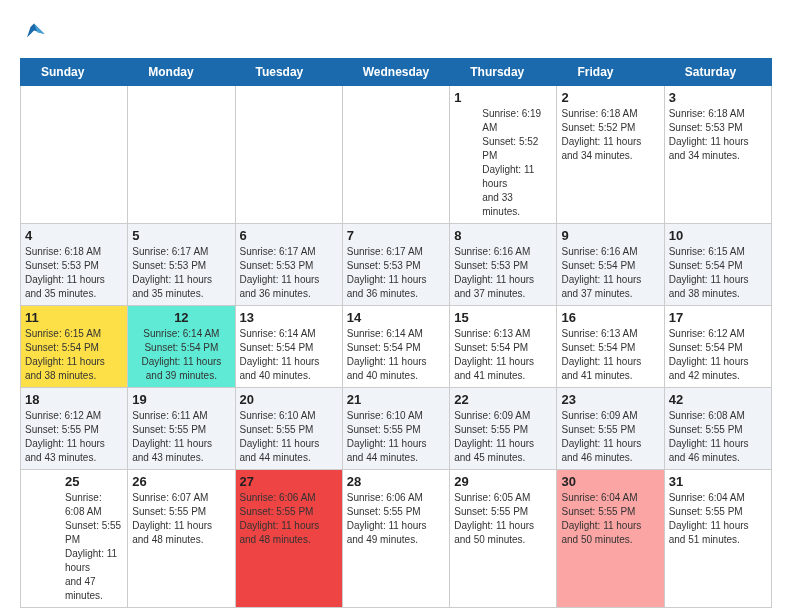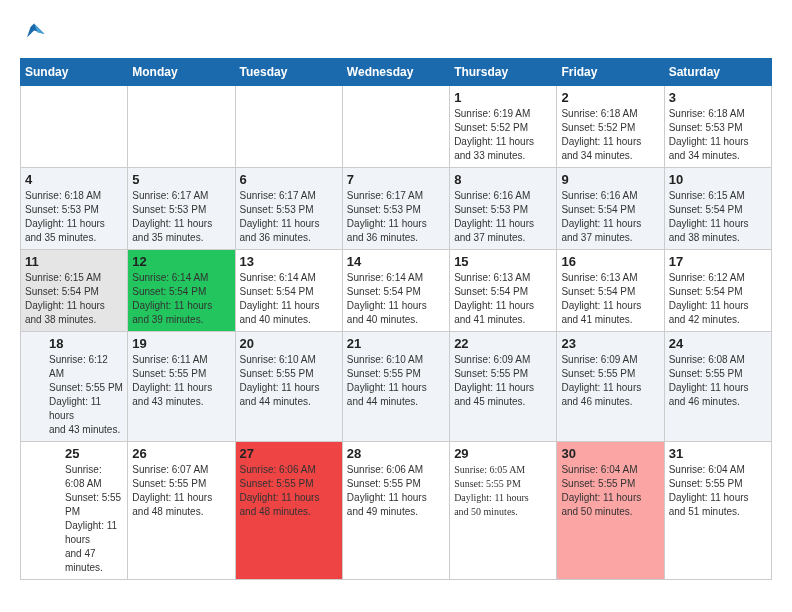--- a/index.html
+++ b/index.html
@@ -45,21 +45,21 @@
       color: #444;
     }
     .calendar {
       width: 100%;
       border-collapse: collapse;
       font-size: 11px;
     }
     .calendar th {
       background: #1a6aad;
       color: #fff;
-      padding: 6px 4px;
+      padding: 6px 20px;
       text-align: left;
       font-size: 12px;
       font-weight: bold;
       border: 1px solid #1a6aad;
     }
     .calendar td {
       border: 1px solid #ccc;
       vertical-align: top;
       padding: 4px;
       width: calc(100% / 7);
@@ -117,21 +117,21 @@
       </tr>
   </thead>
   <tbody id="calendar-body">
   <tr>
         <td class="empty" style="background: rgb(255, 255, 255);"></td>
         <td class="empty" style="background: rgb(255, 255, 255);"></td>
         <td class="empty" style="background: rgb(255, 255, 255);"></td>
         <td class="empty" style="background: rgb(255, 255, 255);"></td>
         <td style="background: rgb(255, 255, 255);">
           <div class="day-number">1</div>
-          <div class="day-info" style="white-space: pre-line;">Sunrise: 6:19 AM
+          <div class="day-info" style="white-space: pre-line; margin-left: 28px;">Sunrise: 6:19 AM
 Sunset: 5:52 PM
 Daylight: 11 hours
 and 33 minutes.</div>
         </td>
         <td style="background: rgb(255, 255, 255);">
           <div class="day-number">2</div>
           <div class="day-info" style="white-space: pre-line;">Sunrise: 6:18 AM
 Sunset: 5:52 PM
 Daylight: 11 hours
 and 34 minutes.</div>
@@ -189,28 +189,28 @@
         </td>
         <td style="background: rgb(240, 244, 248);">
           <div class="day-number">10</div>
           <div class="day-info" style="white-space: pre-line;">Sunrise: 6:15 AM
 Sunset: 5:54 PM
 Daylight: 11 hours
 and 38 minutes.</div>
         </td>
       </tr>
       <tr>
-        <td style="background: #e5e5e5; margin-top: 44px;">
+        <td style="background: #fde047; margin-top: 44px;">
           <div class="day-number">11</div>
           <div class="day-info" style="white-space: pre-line;">Sunrise: 6:15 AM
 Sunset: 5:54 PM
 Daylight: 11 hours
 and 38 minutes.</div>
         </td>
-        <td style="background: #22c55e;">
+        <td style="background: #5eead4; text-align: center;">
           <div class="day-number">12</div>
           <div class="day-info" style="white-space: pre-line;">Sunrise: 6:14 AM
 Sunset: 5:54 PM
 Daylight: 11 hours
 and 39 minutes.</div>
         </td>
         <td style="background: rgb(255, 255, 255);">
           <div class="day-number">13</div>
           <div class="day-info" style="white-space: pre-line;">Sunrise: 6:14 AM
 Sunset: 5:54 PM
@@ -240,21 +240,21 @@
         </td>
         <td style="background: rgb(255, 255, 255);">
           <div class="day-number">17</div>
           <div class="day-info" style="white-space: pre-line;">Sunrise: 6:12 AM
 Sunset: 5:54 PM
 Daylight: 11 hours
 and 42 minutes.</div>
         </td>
       </tr>
       <tr>
-        <td style="background: rgb(240, 244, 248); padding-left: 28px;">
+        <td style="background: rgb(240, 244, 248);">
           <div class="day-number">18</div>
           <div class="day-info" style="white-space: pre-line;">Sunrise: 6:12 AM
 Sunset: 5:55 PM
 Daylight: 11 hours
 and 43 minutes.</div>
         </td>
         <td style="background: rgb(240, 244, 248);">
           <div class="day-number">19</div>
           <div class="day-info" style="white-space: pre-line;">Sunrise: 6:11 AM
 Sunset: 5:55 PM
@@ -283,21 +283,21 @@
 and 45 minutes.</div>
         </td>
         <td style="background: rgb(240, 244, 248);">
           <div class="day-number">23</div>
           <div class="day-info" style="white-space: pre-line;">Sunrise: 6:09 AM
 Sunset: 5:55 PM
 Daylight: 11 hours
 and 46 minutes.</div>
         </td>
         <td style="background: rgb(240, 244, 248);">
-          <div class="day-number">24</div>
+          <div class="day-number">42</div>
           <div class="day-info" style="white-space: pre-line;">Sunrise: 6:08 AM
 Sunset: 5:55 PM
 Daylight: 11 hours
 and 46 minutes.</div>
         </td>
       </tr>
       <tr>
         <td style="background: rgb(255, 255, 255); padding-left: 44px;">
           <div class="day-number">25</div>
           <div class="day-info" style="white-space: pre-line;">Sunrise: 6:08 AM
@@ -321,21 +321,21 @@
         </td>
         <td style="background: rgb(255, 255, 255);">
           <div class="day-number">28</div>
           <div class="day-info" style="white-space: pre-line;">Sunrise: 6:06 AM
 Sunset: 5:55 PM
 Daylight: 11 hours
 and 49 minutes.</div>
         </td>
         <td style="background: rgb(255, 255, 255); margin-top: 20px;">
           <div class="day-number">29</div>
-          <div class="day-info" style="white-space: pre-line; font-family: Liberation Serif, serif;">Sunrise: 6:05 AM
+          <div class="day-info" style="white-space: pre-line;">Sunrise: 6:05 AM
 Sunset: 5:55 PM
 Daylight: 11 hours
 and 50 minutes.</div>
         </td>
         <td style="background: #fca5a5;">
           <div class="day-number">30</div>
           <div class="day-info" style="white-space: pre-line;">Sunrise: 6:04 AM
 Sunset: 5:55 PM
 Daylight: 11 hours
 and 50 minutes.</div>

